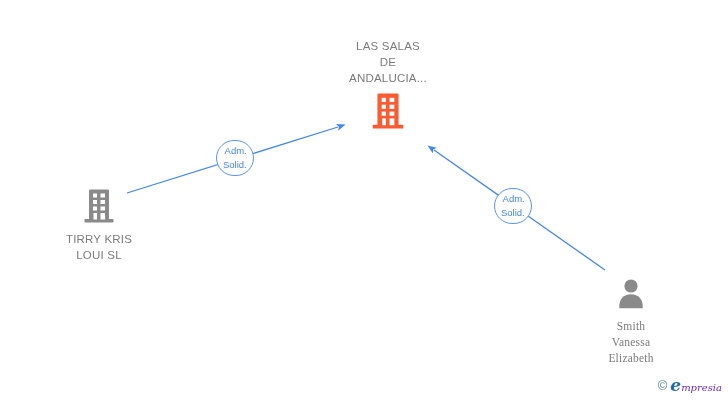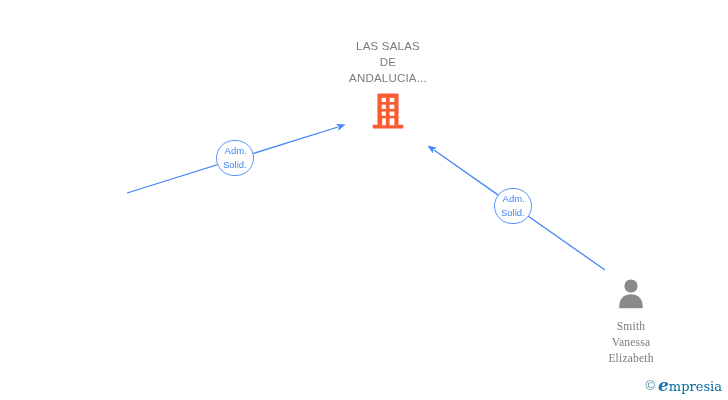--- a/index.html
+++ b/index.html
@@ -73,22 +73,23 @@
   }
   .logo .brand-initial {
     font-family: "DejaVu Serif", serif;
     font-style: italic;
     font-weight: bold;
     color: #1d6fae;
     font-size: 17px;
   }
   .logo .brand-rest {
     font-family: "DejaVu Serif", serif;
-    color: #0369a1;
-    font-size: 13px;
+    font-style: italic;
+    color: #6d28d9;
+    font-size: 10px;
   }
 </style>
 </head>
 <body>
 
 <div class="stage">
 
   <svg class="edges">
     <defs>
       <marker id="arrowhead" markerUnits="userSpaceOnUse" markerWidth="10" markerHeight="8" refX="1" refY="3.5" orient="auto">
@@ -114,20 +115,40 @@
         <rect x="12" y="12" width="4" height="4"></rect>
         <rect x="19.5" y="12" width="4.5" height="4"></rect>
         <rect x="12" y="18.5" width="4" height="4"></rect>
         <rect x="19.5" y="18.5" width="4.5" height="4"></rect>
         <rect x="12.5" y="25" width="3.5" height="6.5"></rect>
         <rect x="19.5" y="25" width="4.5" height="6.5"></rect>
       </g>
     </svg>
   </div>
 
+  <div class="node" style="left:44px; top:188px;">
+    <svg class="node-icon" width="36" height="36" viewBox="0 0 36 36">
+      <g fill="#8a8a8a">
+        <rect x="8" y="1.5" width="20" height="30" rx="1"></rect>
+        <rect x="3.5" y="31" width="29" height="3.6" rx="0.8"></rect>
+      </g>
+      <g fill="#ffffff">
+        <rect x="12" y="5.5" width="4" height="4"></rect>
+        <rect x="19.5" y="5.5" width="4.5" height="4"></rect>
+        <rect x="12" y="12" width="4" height="4"></rect>
+        <rect x="19.5" y="12" width="4.5" height="4"></rect>
+        <rect x="12" y="18.5" width="4" height="4"></rect>
+        <rect x="19.5" y="18.5" width="4.5" height="4"></rect>
+        <rect x="12.5" y="25" width="3.5" height="6.5"></rect>
+        <rect x="19.5" y="25" width="4.5" height="6.5"></rect>
+      </g>
+    </svg>
+    <div class="node-label gap-above">TIRRY KRIS
+LOUI SL</div>
+  </div>
 
   <div class="node" style="left:576px; top:278px;font-family:Liberation Serif, serif;">
     <svg class="node-icon" width="36" height="33" viewBox="0 0 36 33">
       <g fill="#8a8a8a">
         <circle cx="18" cy="8" r="6.6"></circle>
         <path d="M18 16.2 C 10.3 16.2 6.3 21.4 6.3 28 L6.3 30.2 L29.7 30.2 L29.7 28 C29.7 21.4 25.7 16.2 18 16.2 Z"></path>
       </g>
     </svg>
     <div class="node-label gap-above">Smith
 Vanessa

